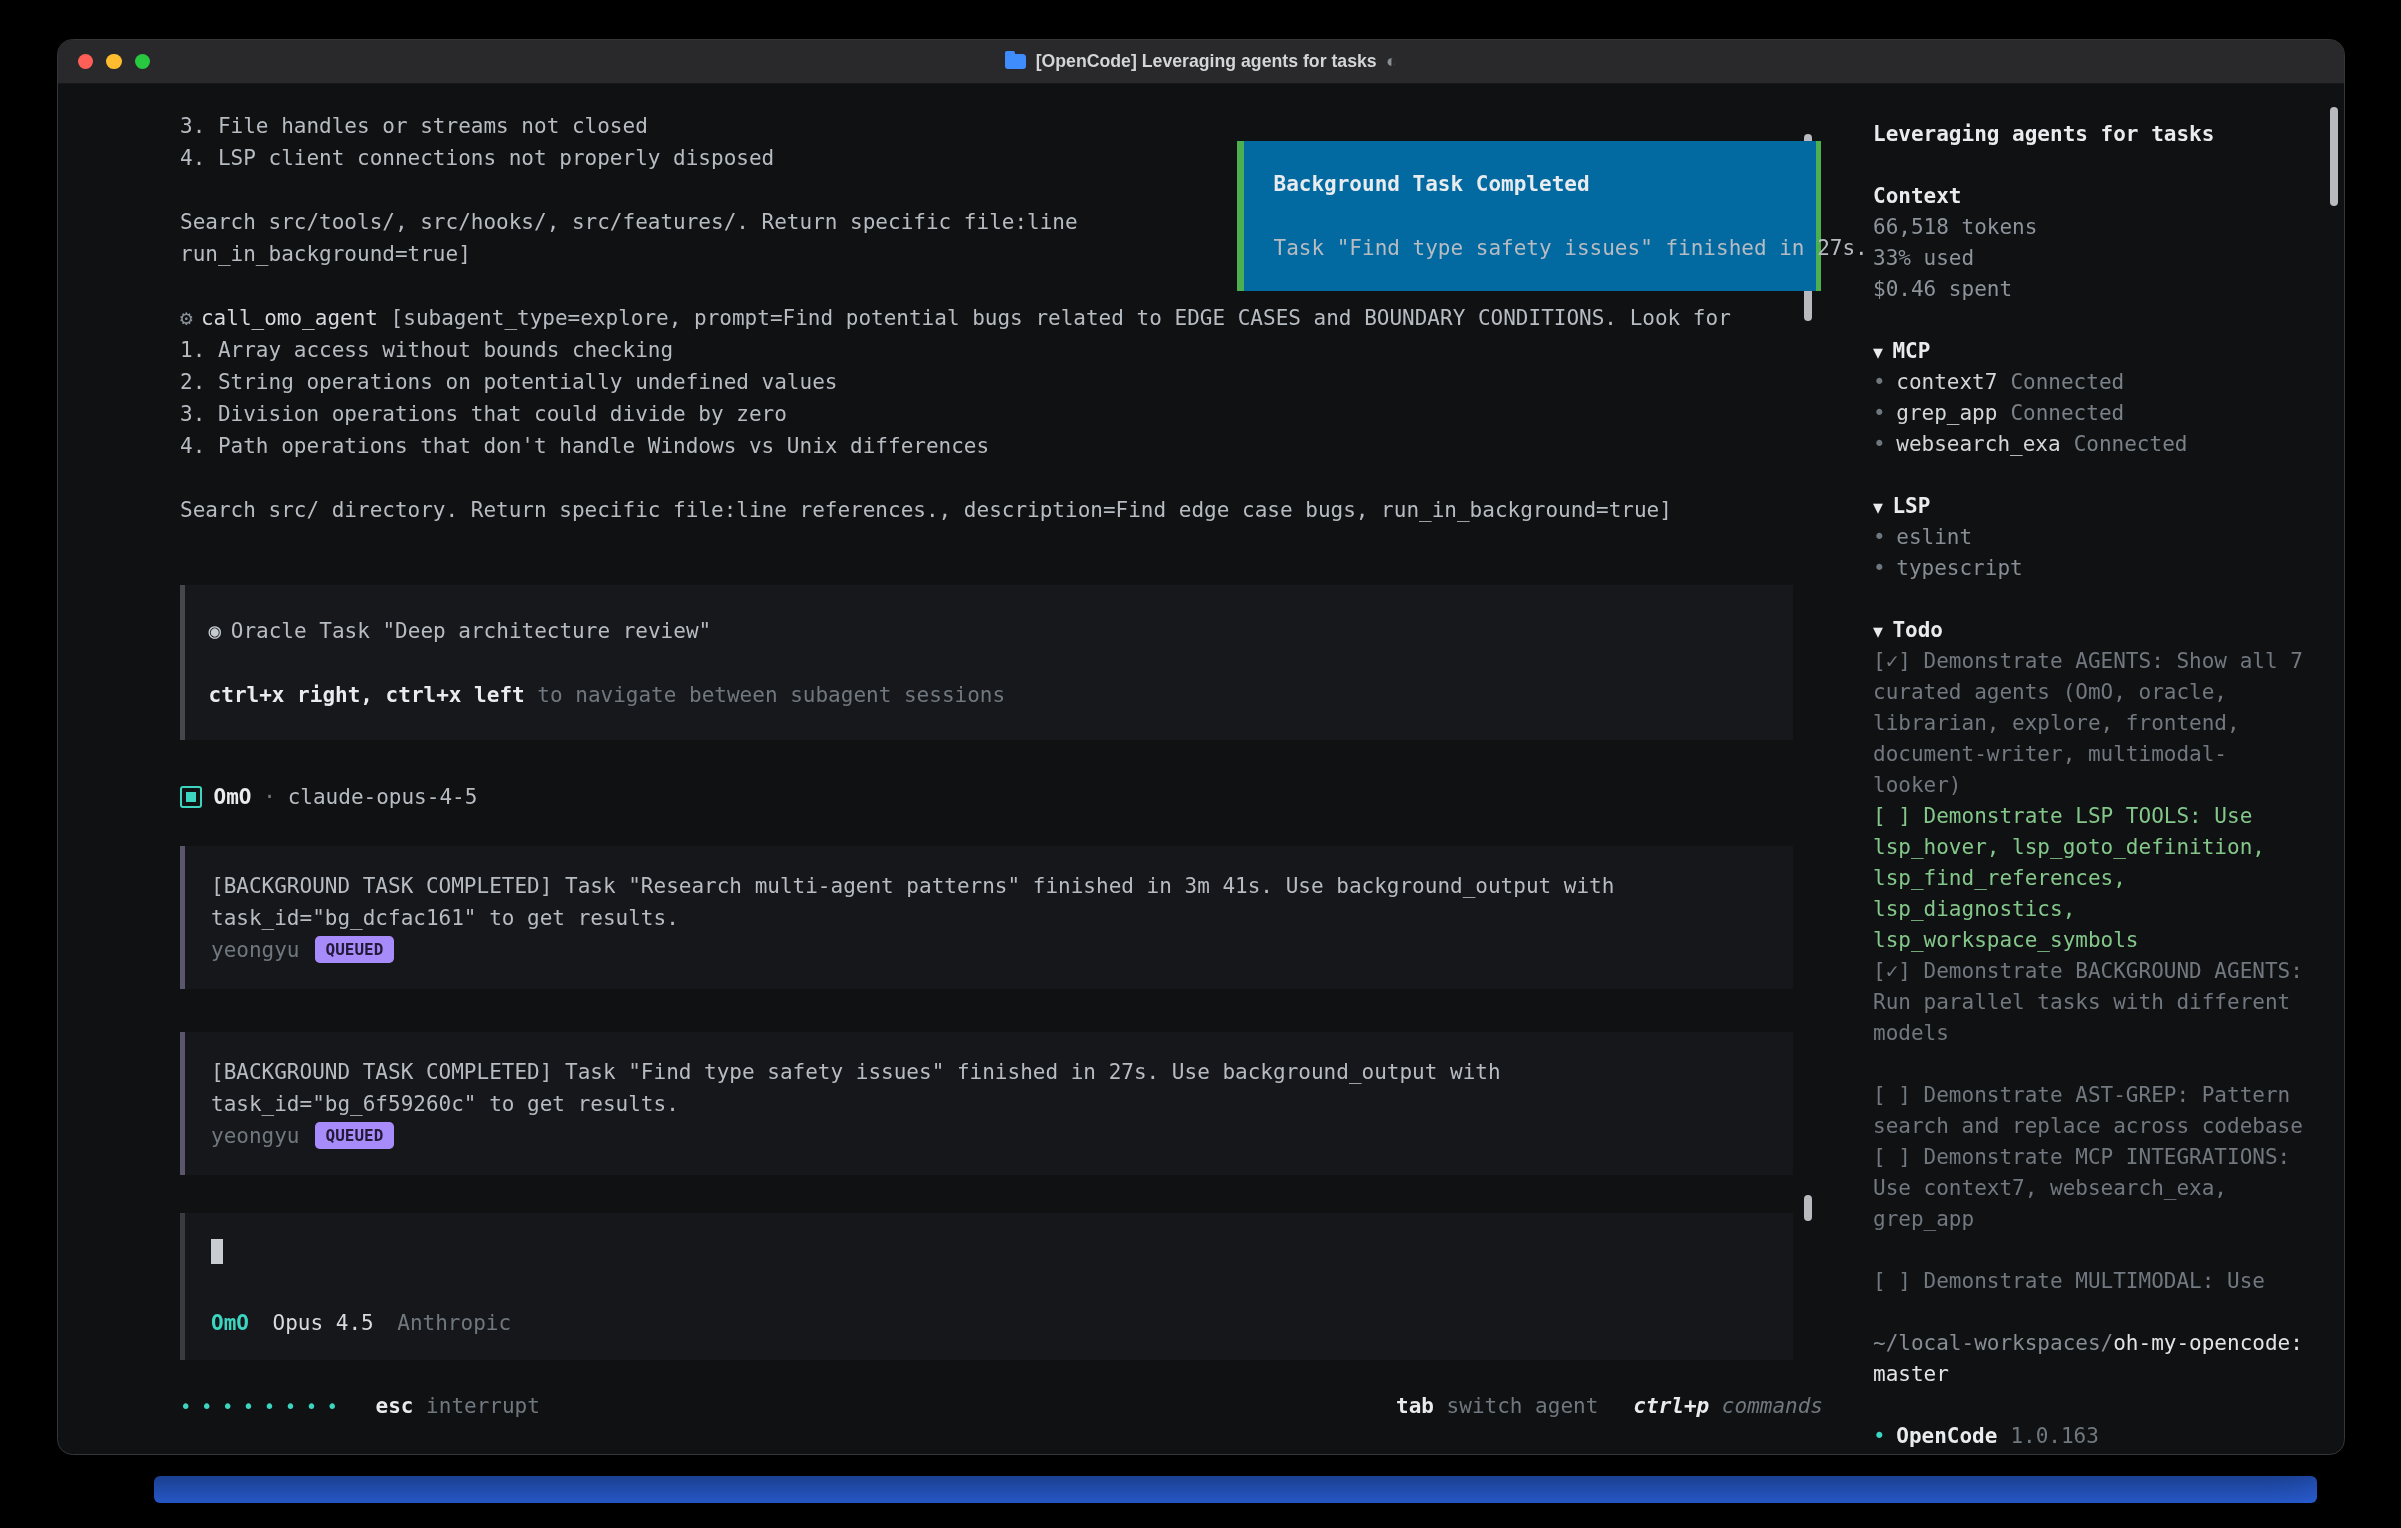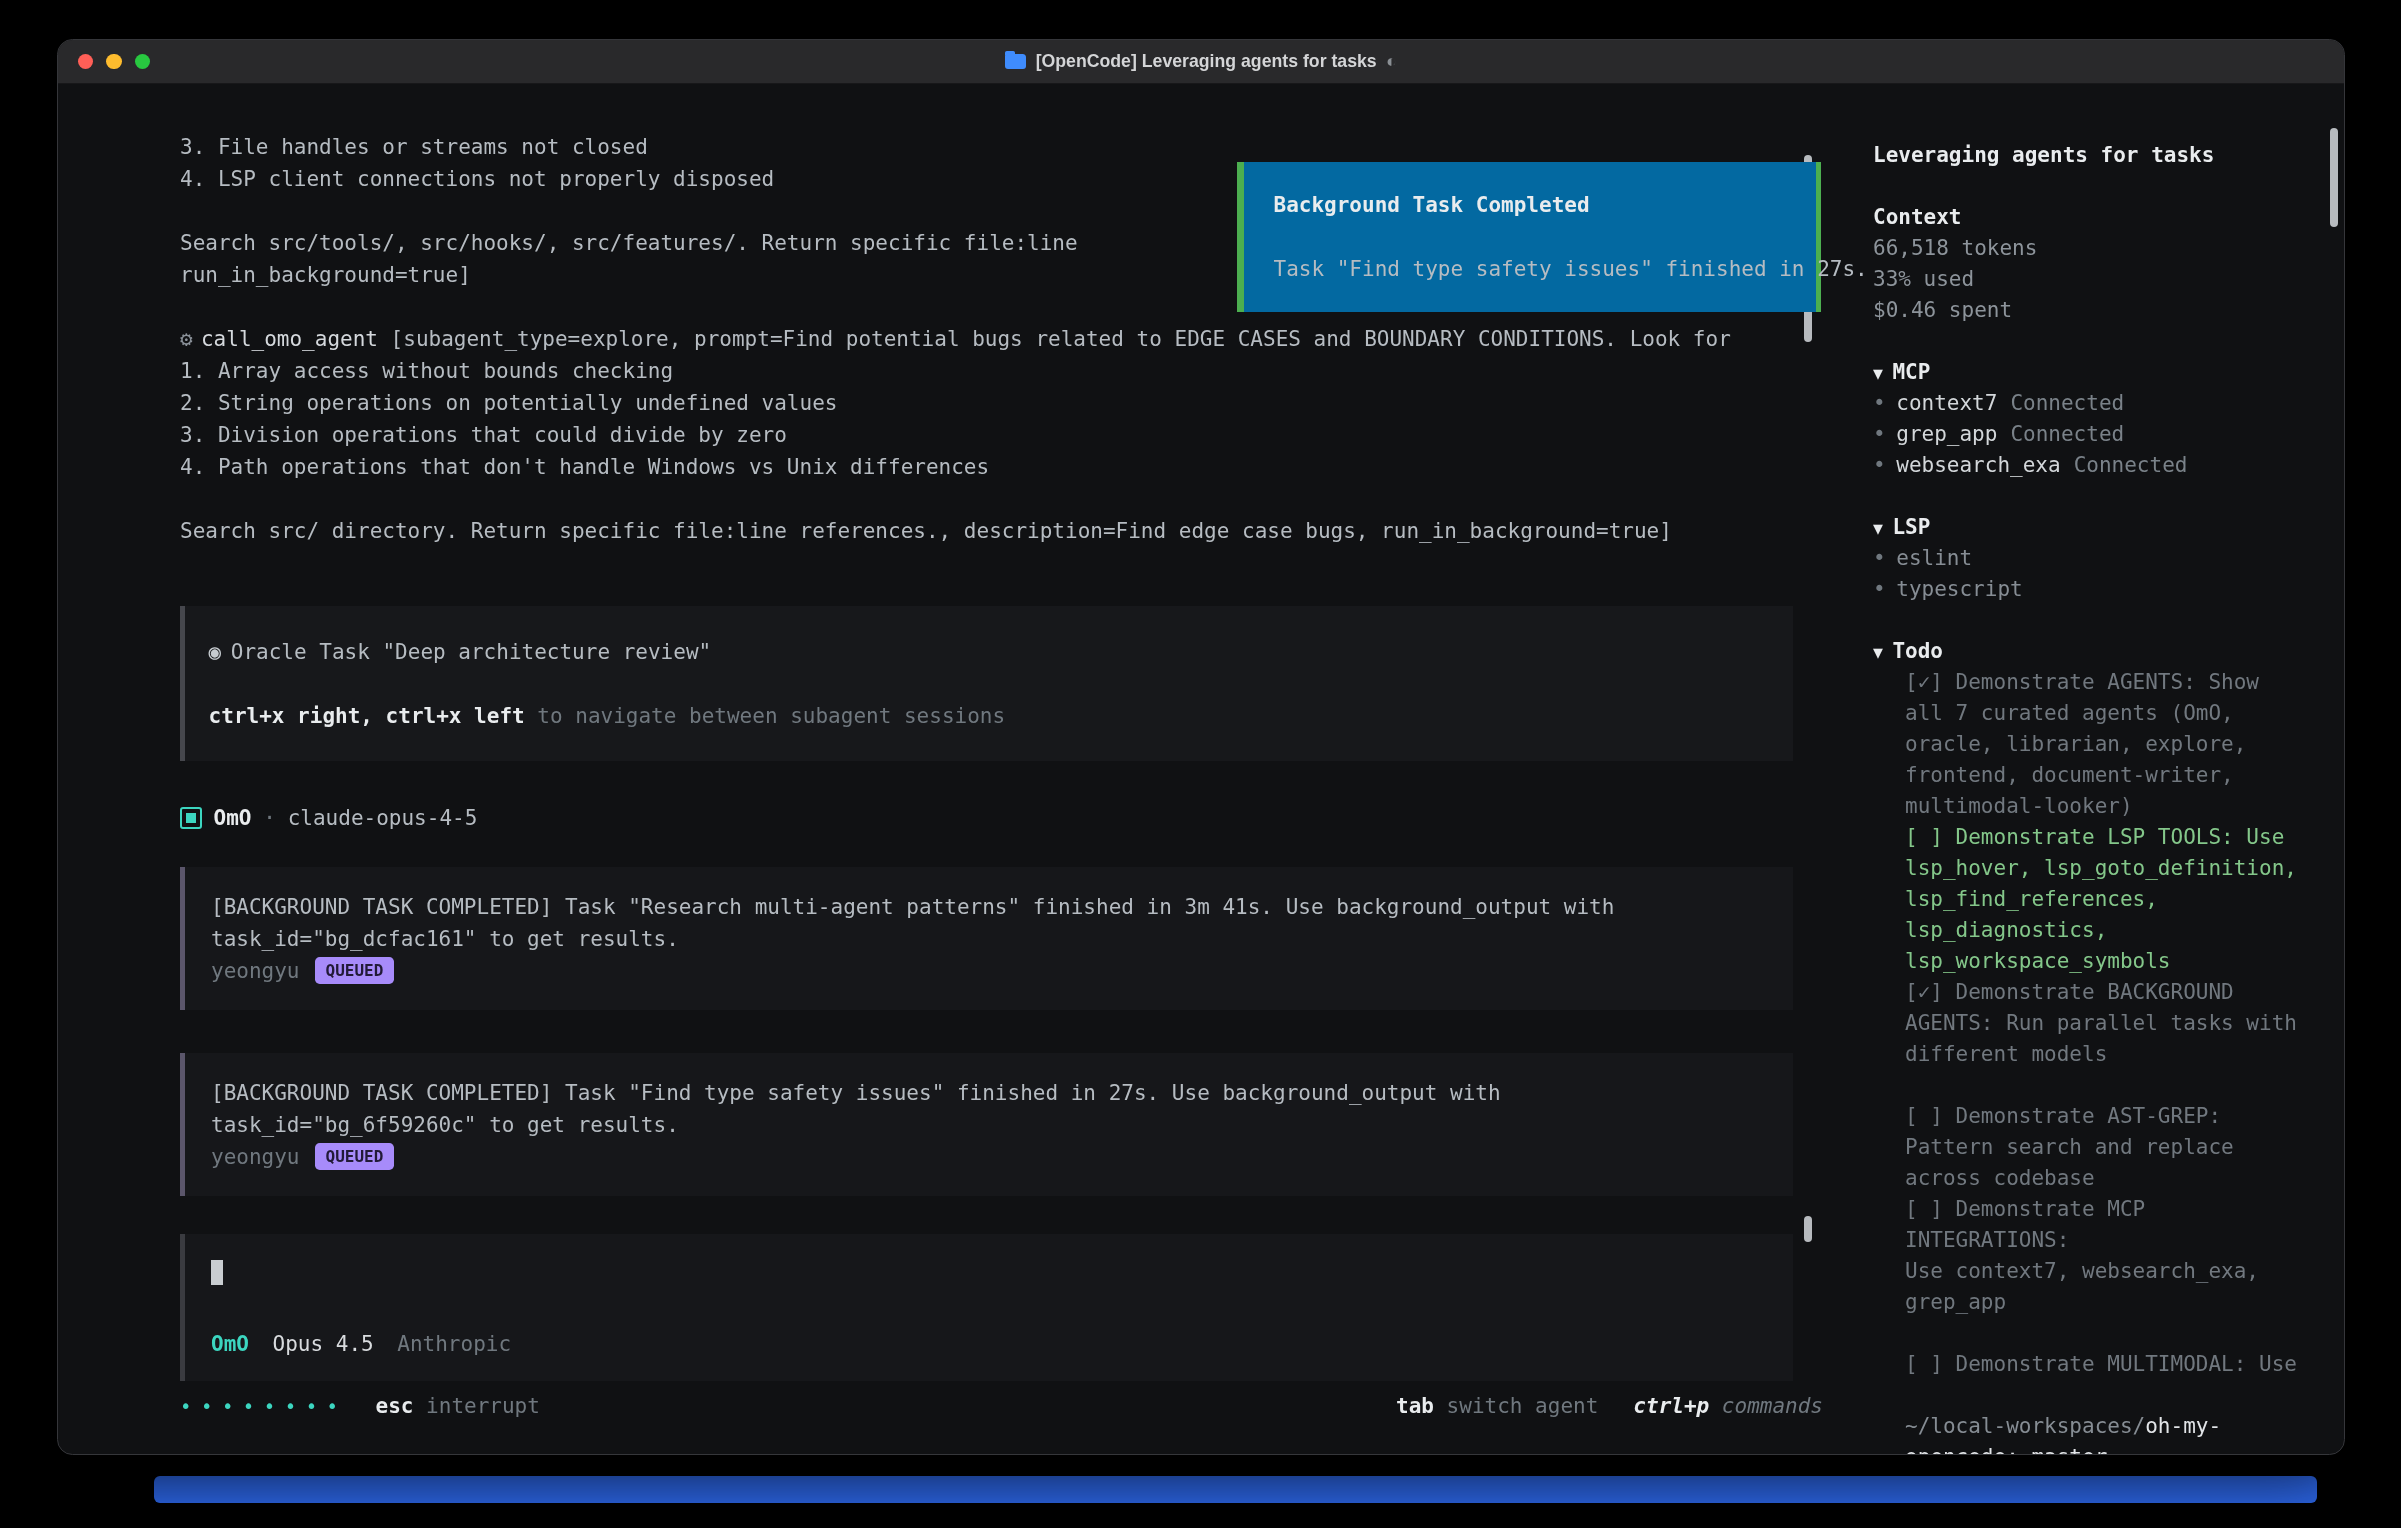--- a/index.html
+++ b/index.html
@@ -8,40 +8,40 @@
   .stage{position:relative;width:2401px;height:1528px;background:#000;}
 
   
   .bg-strip{position:absolute;left:154px;top:1476px;width:2163px;height:27px;
             background:#2e6af0;border-radius:5.9px;}
 
   
   .window{position:absolute;left:57px;top:39px;width:2288px;height:1416px;
           background:#101113;border:1.2px solid #35363a;border-radius:15.4px;
           overflow:hidden;display:flex;flex-direction:column;box-sizing:border-box;
-          box-shadow:0 23.6px 71px rgba(0,0,0,.75);gap:21px;}
+          box-shadow:0 23.6px 71px rgba(0,0,0,.75);}
   .titlebar{flex:none;height:43px;background:#29292b;border-bottom:1.2px solid #171719;
             display:flex;align-items:center;justify-content:center;position:relative;}
   .lights{position:absolute;left:20px;top:0;height:100%;display:flex;align-items:center;gap:13px;}
   .light{width:15.4px;height:15.4px;border-radius:50%;}
   .light.red{background:#ff5f57;}  .light.yellow{background:#febc2e;}  .light.green{background:#28c840;}
   .title{display:flex;align-items:center;gap:9.5px;
          font-family:"Liberation Sans",sans-serif;font-size:17.7px;font-weight:700;color:#d4d5d7;}
   .folder{display:inline-block;width:21px;height:14.8px;background:#3f8cfd;border-radius:1.8px 3.5px 3px 3px;position:relative;}
   .folder::before{content:"";position:absolute;top:-3.5px;left:0;width:9.5px;height:4.7px;background:#3f8cfd;border-radius:1.8px 1.8px 0 0;}
   .moon{color:#8a8f94;font-weight:400;}
 
   .content{flex:1;display:flex;min-height:0;font-size:21px;line-height:32px;color:#b6bcc2;}
 
   
   .main{width:1733px;flex:none;position:relative;padding:26px 0 32px 78px;
         display:flex;flex-direction:column;box-sizing:border-box;margin-left:44px;}
   .log{width:1613px;}
   .line{height:32px;white-space:pre;}
-  .para{white-space:pre-wrap;margin-left:32px;}
+  .para{white-space:pre-wrap;}
   .dim{color:#70787f;}
   .val{color:#8d949b;}
   .bold-white{color:#e9ecee;font-weight:700;}
   .bright{color:#e2e5e8;}
   .txt-bright{color:#d5d9dd;}
   .teal{color:#3cd6c0;}
   .green-text{color:#84c78a;}
   .gear{color:#8a9199;margin-right:8.3px;}
 
   .oracle{margin-top:59px;width:1613px;box-sizing:border-box;background:#17181b;

